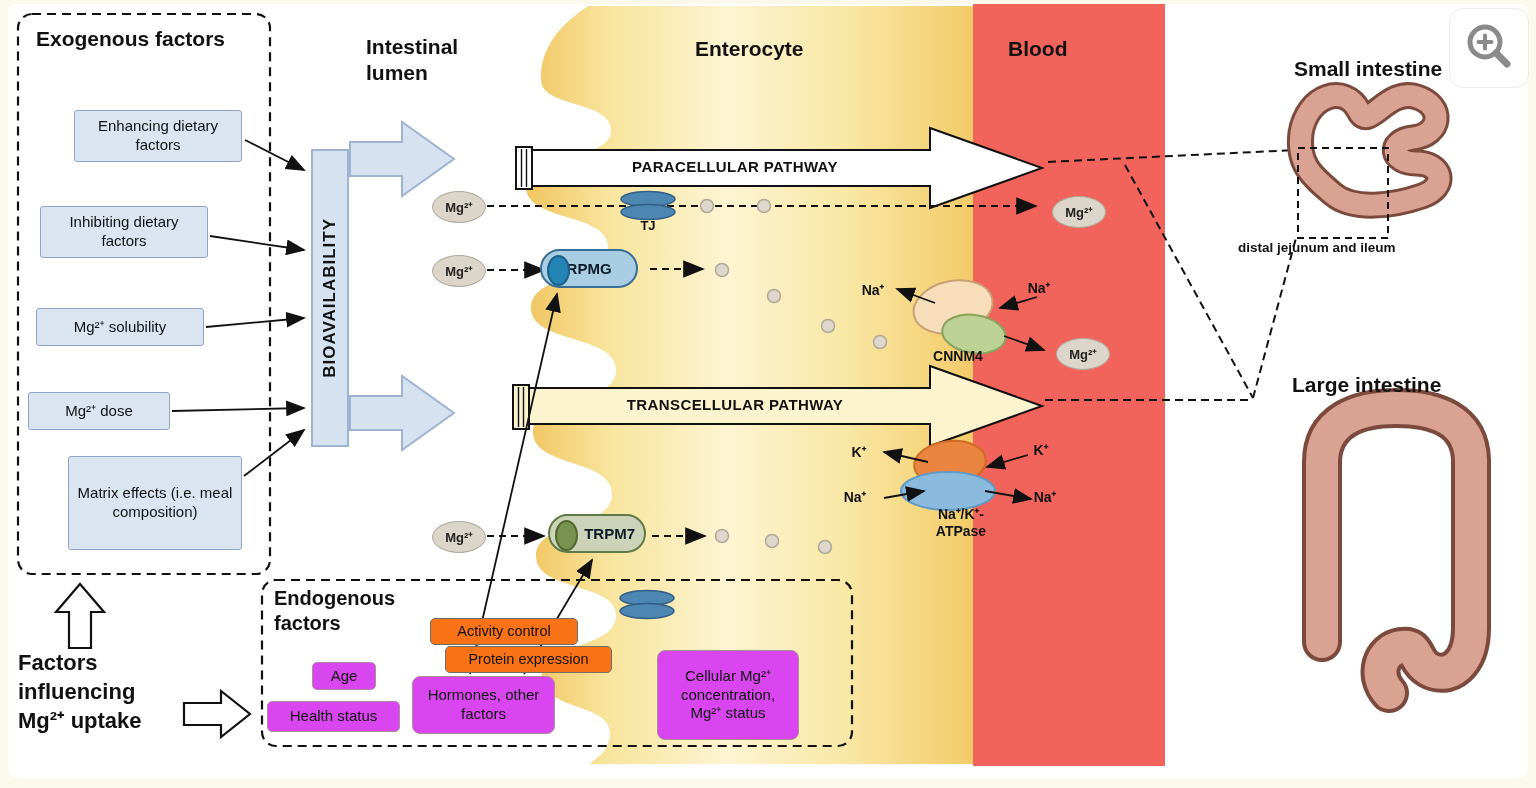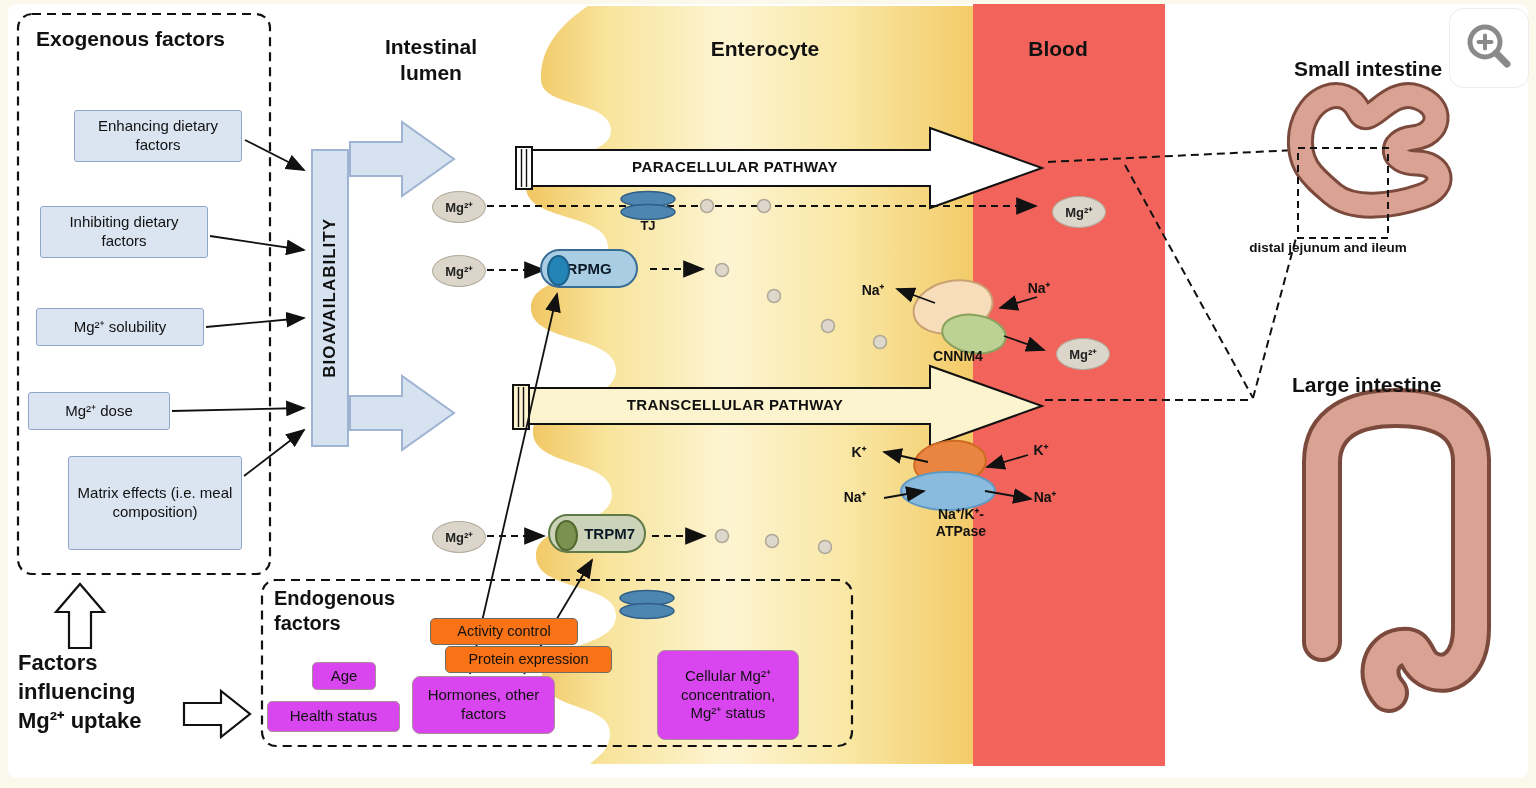--- a/index.html
+++ b/index.html
@@ -2,21 +2,21 @@
 <html><head>
 <meta charset="utf-8">
 <style>
   html,body{margin:0;padding:0;}
   body{font-family:"Liberation Sans", sans-serif; background:#f6f5e6;}
   #canvas{position:relative; width:1536px; height:788px; background:#faf9ec; overflow:hidden;}
   .figure-bg{position:absolute; left:8px; top:4px; width:1520px; height:774px; background:#ffffff; border-radius:8px; z-index:0;}
   svg.layer{position:absolute; left:0; top:0; z-index:1;}
   .txt{position:absolute; z-index:3; color:#111;}
   .hdr{font-weight:bold; font-size:21px; line-height:1.22;}
-  .center{text-align:center;}
+  .center{text-align:left;}
   .fbox{position:absolute; z-index:3; display:flex; align-items:center; justify-content:center;
         text-align:center; background:#dbe5f2; border:1.6px solid #8fa6c9; border-radius:3px;
         font-size:15px; line-height:1.25; padding:12px 8px; box-sizing:border-box; color:#111;}
   .pbox{position:absolute; z-index:3; display:flex; align-items:center; justify-content:center;
         text-align:center; background:#d946ef; border:1.4px solid #a98f97; border-radius:8px;
         font-size:15px; line-height:1.25; padding:2px 8px; box-sizing:border-box; color:#111;}
   .gbox{position:absolute; z-index:4; display:flex; align-items:center; justify-content:center;
         text-align:center; background:#f97316; border:1.4px solid #6f6f68; border-radius:5px;
         font-size:14.5px; line-height:1.2; padding:1px 8px; box-sizing:border-box; color:#111;}
   .badge{position:absolute; z-index:3; width:52px; height:30px; border-radius:50%;

